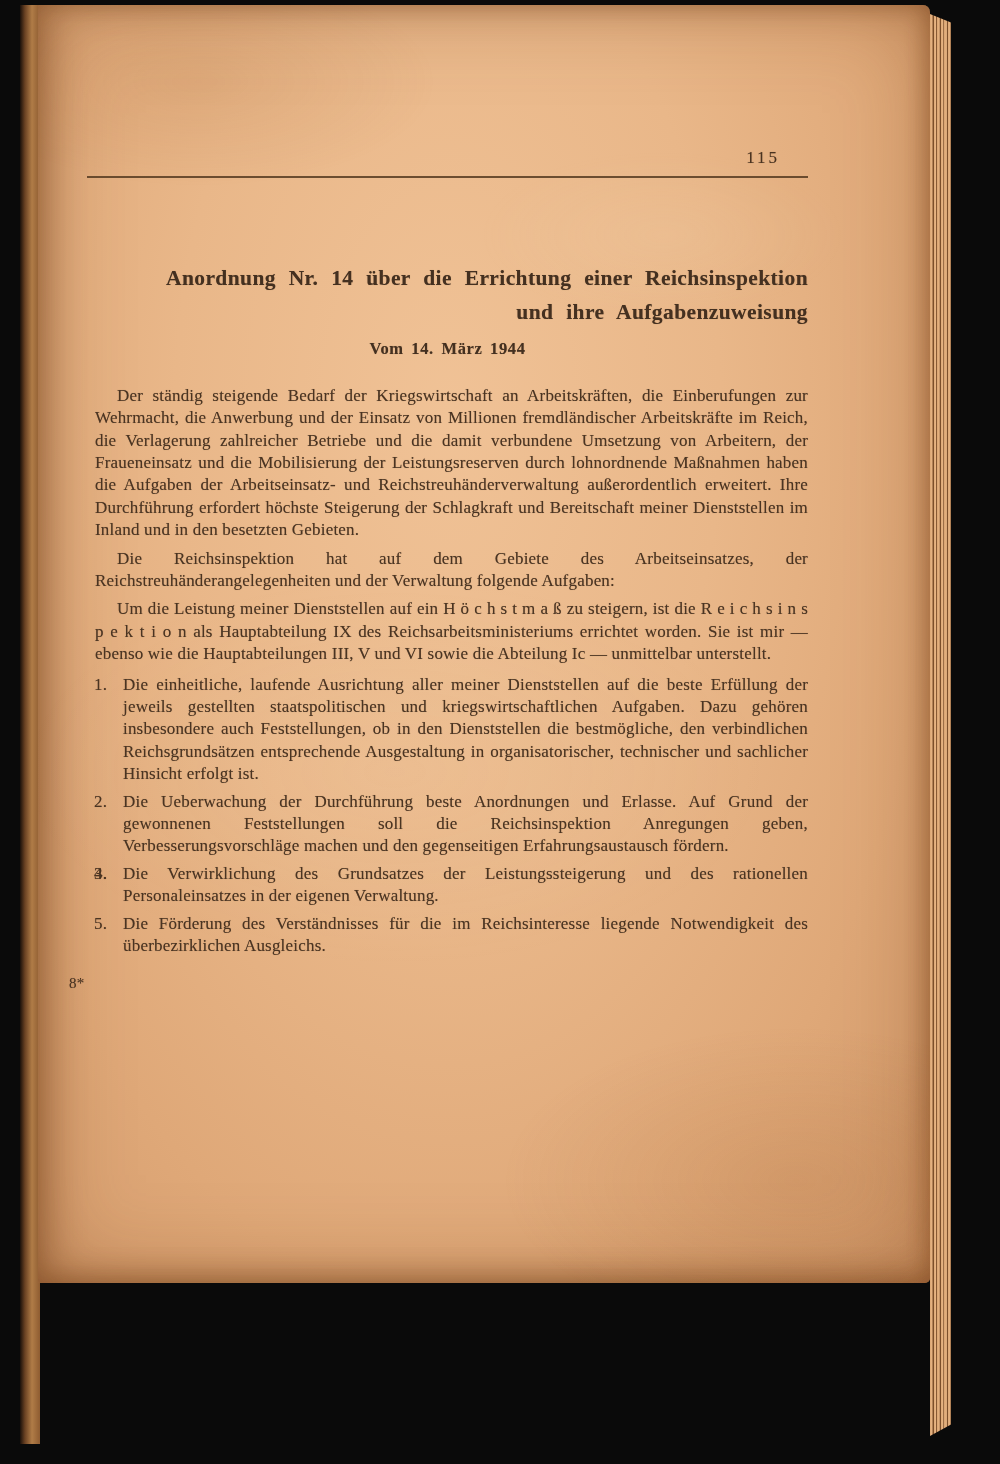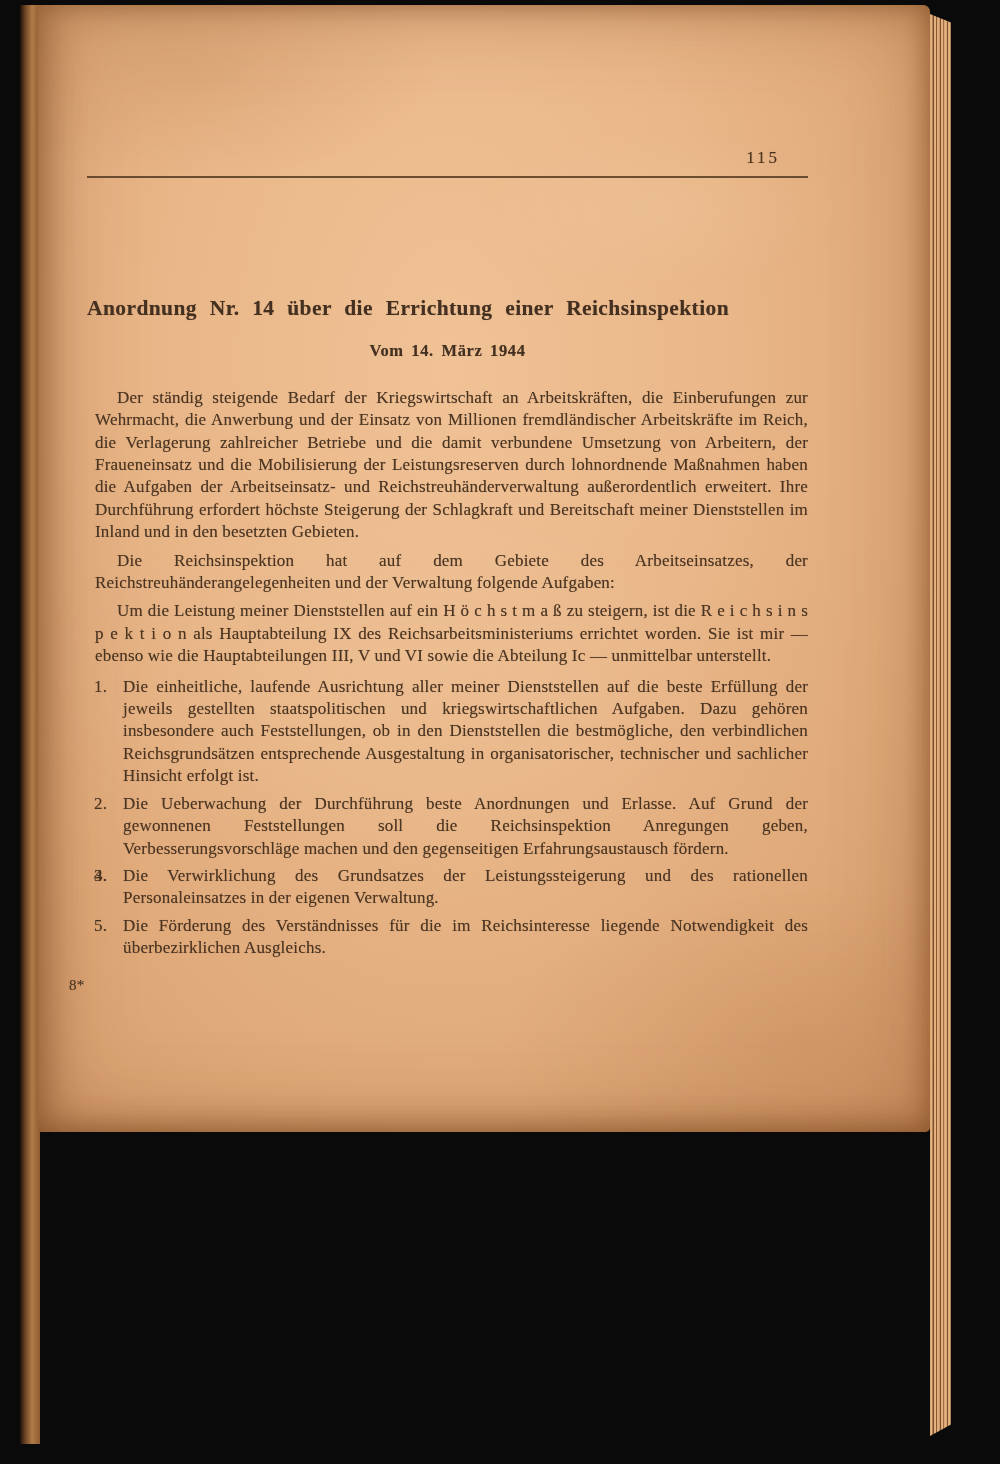--- a/index.html
+++ b/index.html
@@ -13,21 +13,21 @@
   .scan { position:absolute; inset:0; background:#0a0a0a; }
 
   
   .left-strip {
     position:absolute; left:20px; top:5px; bottom:20px; width:20px;
     background:linear-gradient(90deg,#1a100a 0%,#6b4223 25%,#b07c47 60%,#8e5c31 100%);
   }
 
   
   .page {
-    position:absolute; left:38px; top:5px; width:892px; height:1127px;
+    position:absolute; left:38px; top:5px; width:892px; height:1278px;
     background:
       radial-gradient(ellipse at 46% 32%, #f0c296 0%, #e9b789 40%, #dfa878 72%, #d2996a 100%);
     box-shadow:
       inset 0 0 90px rgba(112,58,18,0.35),
       inset 14px 0 34px rgba(92,46,14,0.28),
       inset -6px 0 18px rgba(112,58,18,0.22),
       inset 0 -10px 26px rgba(112,58,18,0.22);
     border-radius:2px 7px 5px 2px;
   }
   .page::after { 
@@ -59,26 +59,26 @@
   }
 
   .header { margin-top:142px; }
   .page-number {
     text-align:right; padding-right:28px;
     font-size:17px; letter-spacing:3px; color:#4a3320;
   }
   .rule { height:2px; background:#553a20; opacity:0.85; margin-top:7px; }
 
   .title {
-    margin-top:114px; text-align:left;
+    margin-top:84px; text-align:right;
     font-size:21.5px; font-weight:bold; line-height:1.58;
     letter-spacing:0.4px; word-spacing:7px; color:#443020;
   }
   .date {
-    margin-top:14px; text-align:center;
+    margin-top:8px; text-align:center;
     font-size:16.5px; font-weight:bold; letter-spacing:0.6px; word-spacing:3px;
     color:#443020;
   }
 
   .para { text-align:justify; margin-top:6px;margin-left:8px; }
   .para.first { margin-top:24px; }
   .indent { text-indent:22px; }
 
   .list { list-style:none; margin-top:8px; }
   .list-item { position:relative; padding-left:36px; text-align:justify; margin-top:5px; }
@@ -100,20 +100,21 @@
   <div class="page">
     <div class="content">
 
       <div class="header">
         <div class="page-number">115</div>
         <div class="rule"></div>
       </div>
 
       <h1 class="title">
         <span>Anordnung Nr. 14 über die Errichtung einer Reichsinspektion</span><br>
+        <span>und ihre Aufgabenzuweisung</span>
       </h1>
 
       <div class="date">Vom 14. März 1944</div>
 
       <p class="para first indent">Der ständig steigende Bedarf der Kriegswirtschaft an Arbeitskräften, die Einberufungen zur Wehrmacht, die Anwerbung und der Einsatz von Millionen fremdländischer Arbeitskräfte im Reich, die Verlagerung zahlreicher Betriebe und die damit verbundene Umsetzung von Arbeitern, der Fraueneinsatz und die Mobilisierung der Leistungsreserven durch lohnordnende Maßnahmen haben die Aufgaben der Arbeitseinsatz- und Reichstreuhänderverwaltung außerordentlich erweitert. Ihre Durchführung erfordert höchste Steigerung der Schlagkraft und Bereitschaft meiner Dienststellen im Inland und in den besetzten Gebieten.</p>
       <p class="para indent">Die Reichsinspektion hat auf dem Gebiete des Arbeitseinsatzes, der Reichstreuhänderangelegenheiten und der Verwaltung folgende Aufgaben:</p>
       <p class="para indent">Um die Leistung meiner Dienststellen auf ein H ö c h s t m a ß zu steigern, ist die R e i c h s i n s p e k t i o n als Hauptabteilung IX des Reichsarbeitsministeriums errichtet worden. Sie ist mir — ebenso wie die Hauptabteilungen III, V und VI sowie die Abteilung Ic — unmittelbar unterstellt.</p>
 
       <ol class="list">
         <li class="list-item">

